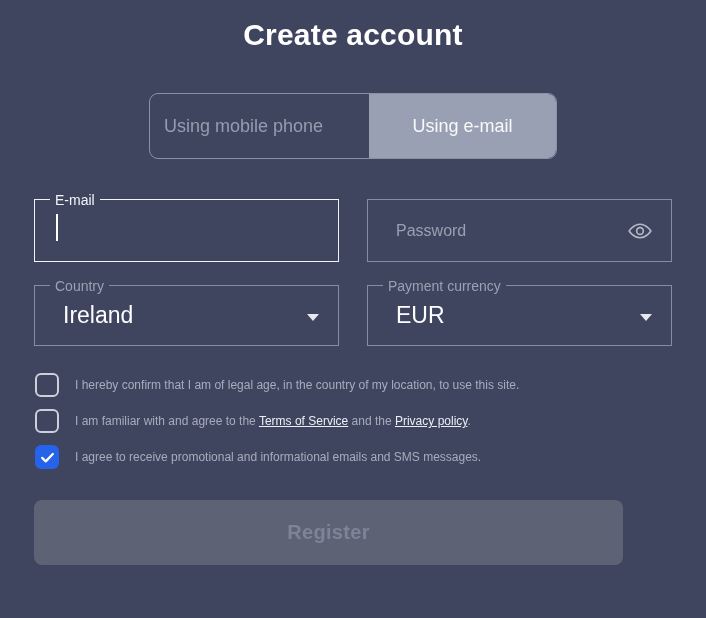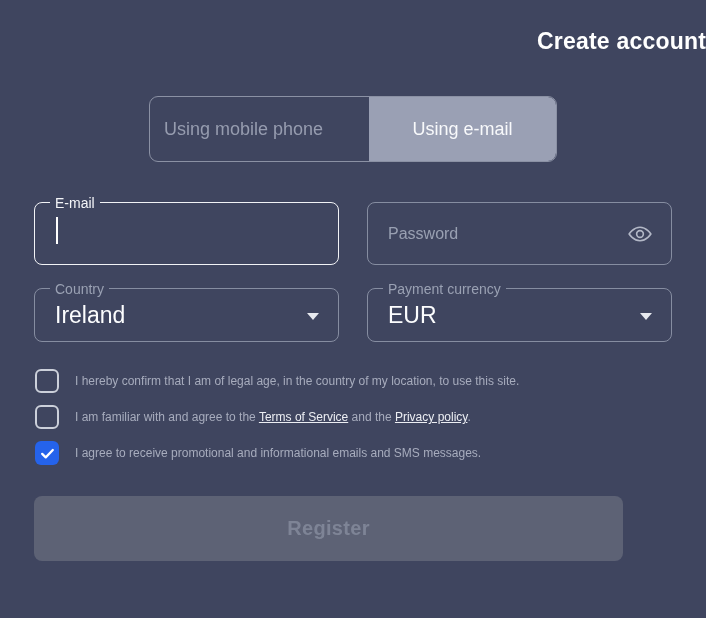--- a/index.html
+++ b/index.html
@@ -7,24 +7,24 @@
   body {
     background: #3f455f;
     font-family: "Liberation Sans", sans-serif;
     overflow: hidden;
     position: relative;
   }
   .page { width: 706px; height: 618px; position: relative; }
 
   
   .title {
-    margin-top: 28px;
-    text-align: right;
+    margin-top: 18px;
+    text-align: center;
     color: #ffffff;
-    font-size: 23px;
+    font-size: 30px;
     font-weight: bold;
     letter-spacing: 0.2px;
   }
 
   
   .tabs {
     width: 408px;
     height: 66px;
     margin: 41px auto 0;
     border: 1px solid #8b91a4;
@@ -54,26 +54,27 @@
     margin: 0 34px;
     display: grid;
     grid-template-columns: 1fr 1fr;
     column-gap: 28px;
   }
   .row1 { margin-top: 40px; }
   .row2 { margin-top: 23px; }
 
   .field {
     position: relative;
-    border-radius: 8px;
-    display: flex;
-    align-items: center;
+    border-radius: 0;
+    display: flex;
+    align-items: center;
+    padding-left: 8px;
   }
   .row1 .field { height: 63px; }
-  .row2 .field { height: 54px; }
+  .row2 .field { height: 61px; }
 
   .outline { border: 1.5px solid #868da1; }
   .outline.focused { border-color: #f2f3f6; }
 
   .notch-label {
     position: absolute;
     top: -9px;
     left: 15px;
     background: #3f455f;
     padding: 0 5px;

